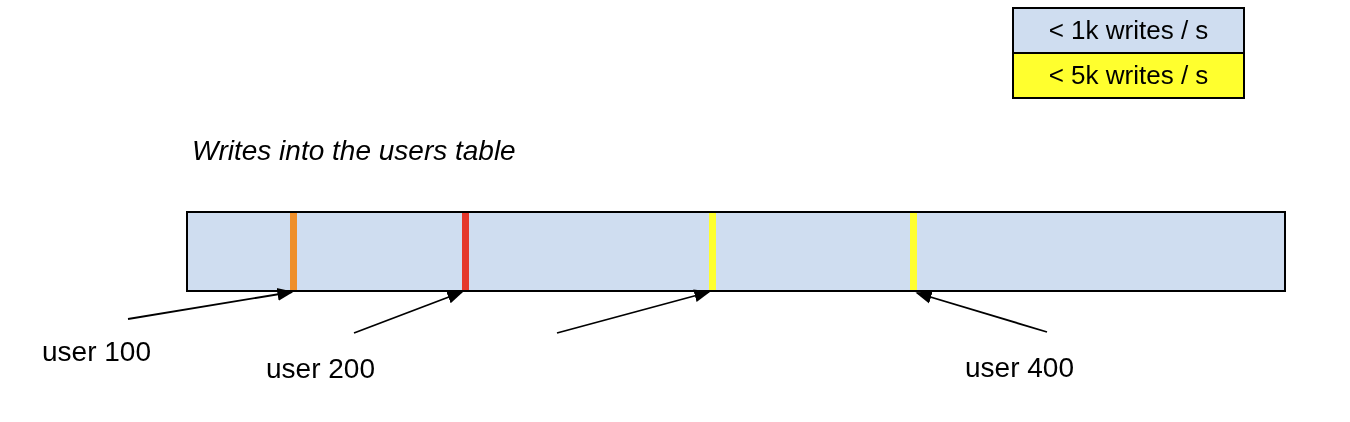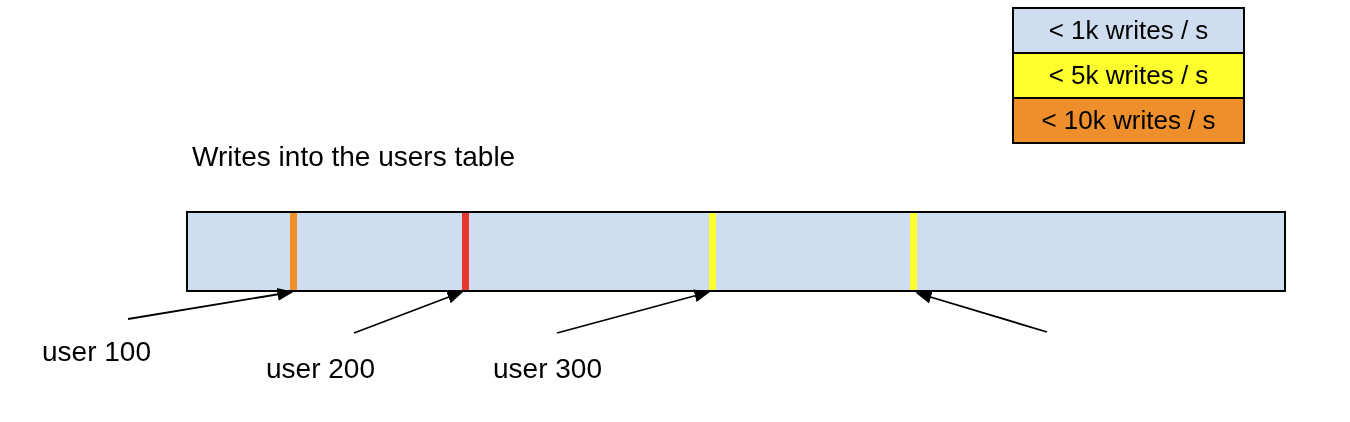--- a/index.html
+++ b/index.html
@@ -9,24 +9,25 @@
     width: 1350px;
     height: 422px;
     background: #ffffff;
     font-family: "Liberation Sans", sans-serif;
     color: #000000;
     overflow: hidden;
   }
   .title {
     position: absolute;
     left: 192px;
-    top: 142px;
+    top: 136px;
     font-size: 28px;
     line-height: 1.1;
     white-space: nowrap;
+    font-style: italic;
   }
   .legend {
     position: absolute;
     left: 1012px;
     top: 7px;
     width: 233px;
   }
   .legend-row {
     width: 233px;
     height: 47px;
@@ -73,23 +74,20 @@
 
   <div class="title">Writes into the users table</div>
 
   <div class="legend">
     <div class="legend-row" style="background-color: rgb(207, 221, 240);">
       <span>&lt; 1k writes / s</span>
     </div>
     <div class="legend-row" style="background-color: rgb(255, 255, 46);">
       <span>&lt; 5k writes / s</span>
     </div>
-    <div class="legend-row" style="background-color: rgb(238, 143, 43);">
-      <span>&lt; 10k writes / s</span>
-    </div>
   </div>
 
   <div class="bar" style="background-color: rgb(207, 221, 240);">
     <div class="stripe" style="left: 102px; background-color: rgb(238, 143, 43);"></div>
     <div class="stripe" style="left: 274px; background-color: rgb(229, 55, 43);"></div>
     <div class="stripe" style="left: 521px; background-color: rgb(255, 255, 46);"></div>
     <div class="stripe" style="left: 722px; background-color: rgb(255, 255, 46);"></div>
   </div>
 
   <svg class="arrows" viewBox="0 0 1350 422" xmlns="http://www.w3.org/2000/svg">
@@ -99,15 +97,15 @@
       </marker>
     </defs>
     <line x1="128" y1="319" x2="292" y2="292" stroke="#000000" stroke-width="1.8" marker-end="url(#ah)"></line>
     <line x1="354" y1="333" x2="462" y2="292" stroke="#000000" stroke-width="1.8" marker-end="url(#ah)"></line>
     <line x1="557" y1="333" x2="709" y2="292" stroke="#000000" stroke-width="1.8" marker-end="url(#ah)"></line>
     <line x1="1047" y1="332" x2="917" y2="293" stroke="#000000" stroke-width="1.8" marker-end="url(#ah)"></line>
   </svg>
 
   <div class="user-label" style="left:42px;  top:336px">user 100</div>
   <div class="user-label" style="left:266px; top:353px">user 200</div>
-  <div class="user-label" style="left:493px; top:353px">user 300</div>
+  <div class="user-label" style="left:965px; top:352px">user 400</div>
 
 </div>
 
 </body></html>

